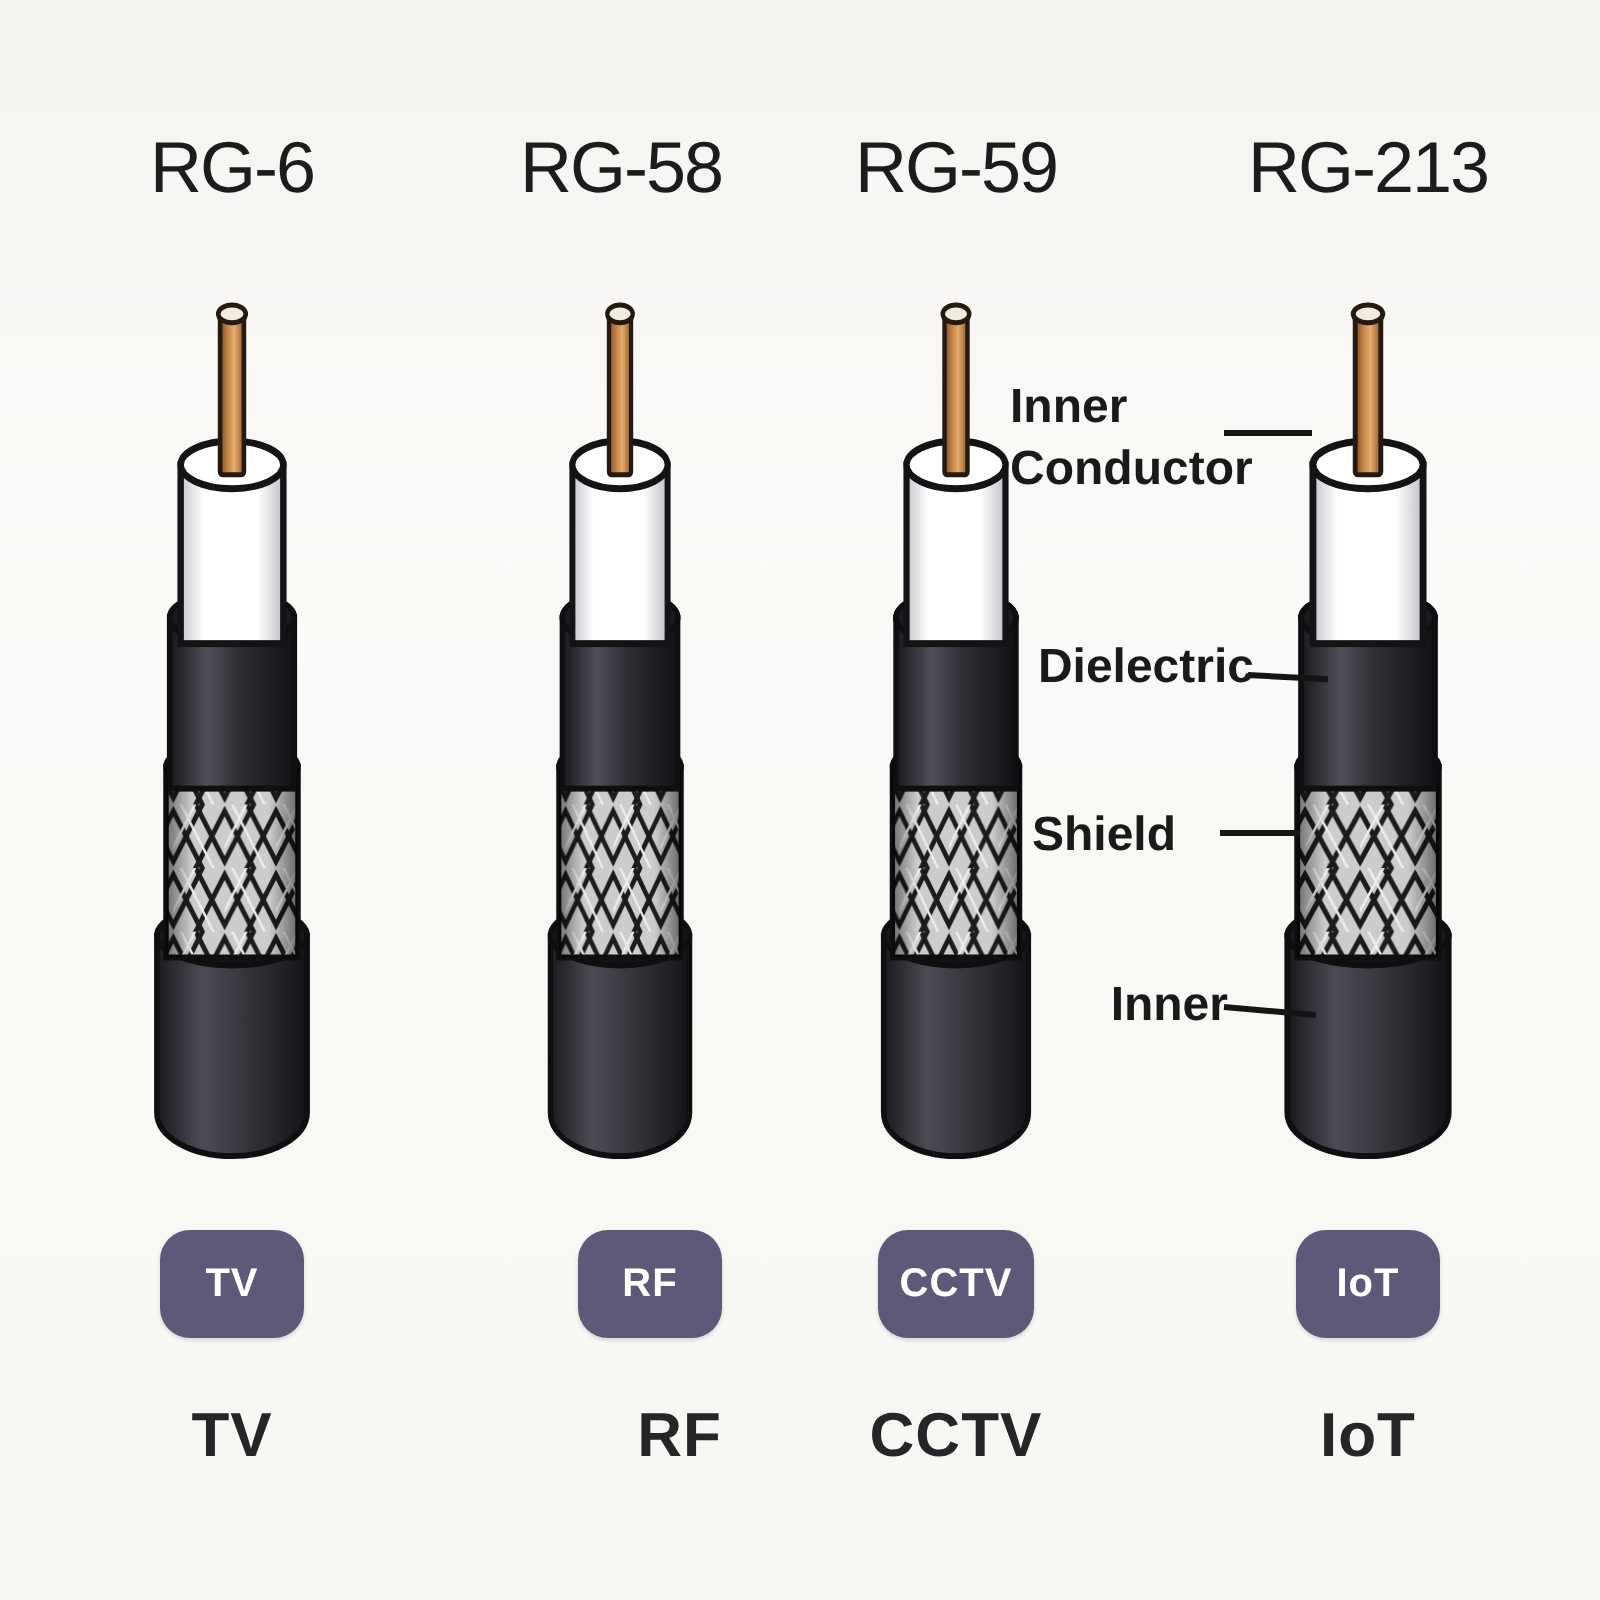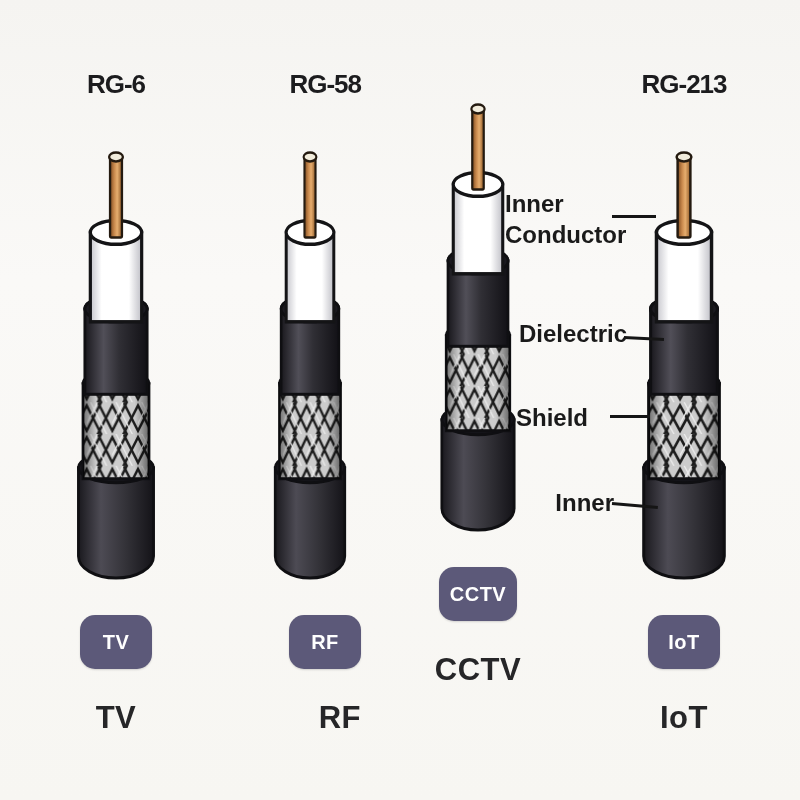--- a/index.html
+++ b/index.html
@@ -8,21 +8,21 @@
     background:#f7f6f3;
     font-family:"Liberation Sans","DejaVu Sans",sans-serif;
   }
   #stage{position:absolute;inset:0;width:800px;height:800px;
     background:linear-gradient(180deg,#f5f4f1 0%,#faf9f7 35%,#f7f6f2 100%);}
   .cable-col{
     position:absolute;top:60px;width:130px;height:690px;
     display:flex;flex-direction:column;align-items:center;
   }
   .cable-title{
-    font-size:26px;font-weight:700;color:#1c1c1e;letter-spacing:-1px;
+    font-size:36px;font-weight:400;color:#1c1c1e;letter-spacing:-1px;
     line-height:48px;height:48px;white-space:nowrap;
   }
   .cable-svg{display:block;margin-top:40px;}
   .badge{
     margin-top:30px;height:54px;min-width:50px;padding:0 11px;
     border-radius:15px;display:flex;align-items:center;justify-content:center;
     background:var(--badge-color,#5c5979);
     color:#ffffff;font-size:20px;font-weight:800;letter-spacing:0.5px;
     box-shadow:0 1px 2px rgba(0,0,0,0.15);
   }
@@ -161,20 +161,21 @@
 
       <g>
         <rect x="53.5" y="8" width="13" height="82" rx="1.5" fill="url(#copperGrad)" stroke="#241a10" stroke-width="2.5"></rect>
         <ellipse cx="60" cy="9" rx="7.5" ry="4.5" fill="#f2ecdc" stroke="#241a10" stroke-width="2.5"></ellipse>
       </g>
     </svg>
     <div class="badge">RF</div>
     <div class="use-label">RF</div>
   </div>
     <div class="cable-col" style="left: 413px;">
+    <div class="cable-title">RG-59</div>
     <svg class="cable-svg" viewBox="0 0 120 440" height="437" preserveAspectRatio="none" width="106">
 
       <g>
         <path d="M19,322 h82 v89 a41,22 0 0 1 -82,0 z" fill="url(#jacketGrad)" stroke="#0f0f12" stroke-width="3"></path>
         <ellipse cx="60" cy="322" rx="41" ry="15" fill="#17161b" stroke="#0f0f12" stroke-width="3"></ellipse>
       </g>
 
       <g>
         <ellipse cx="60" cy="237" rx="36" ry="13" fill="#85858a" stroke="#0f0f12" stroke-width="3"></ellipse>
         <rect x="24" y="237" width="72" height="96" fill="url(#braidPat)" stroke="#0f0f12" stroke-width="3"></rect>

